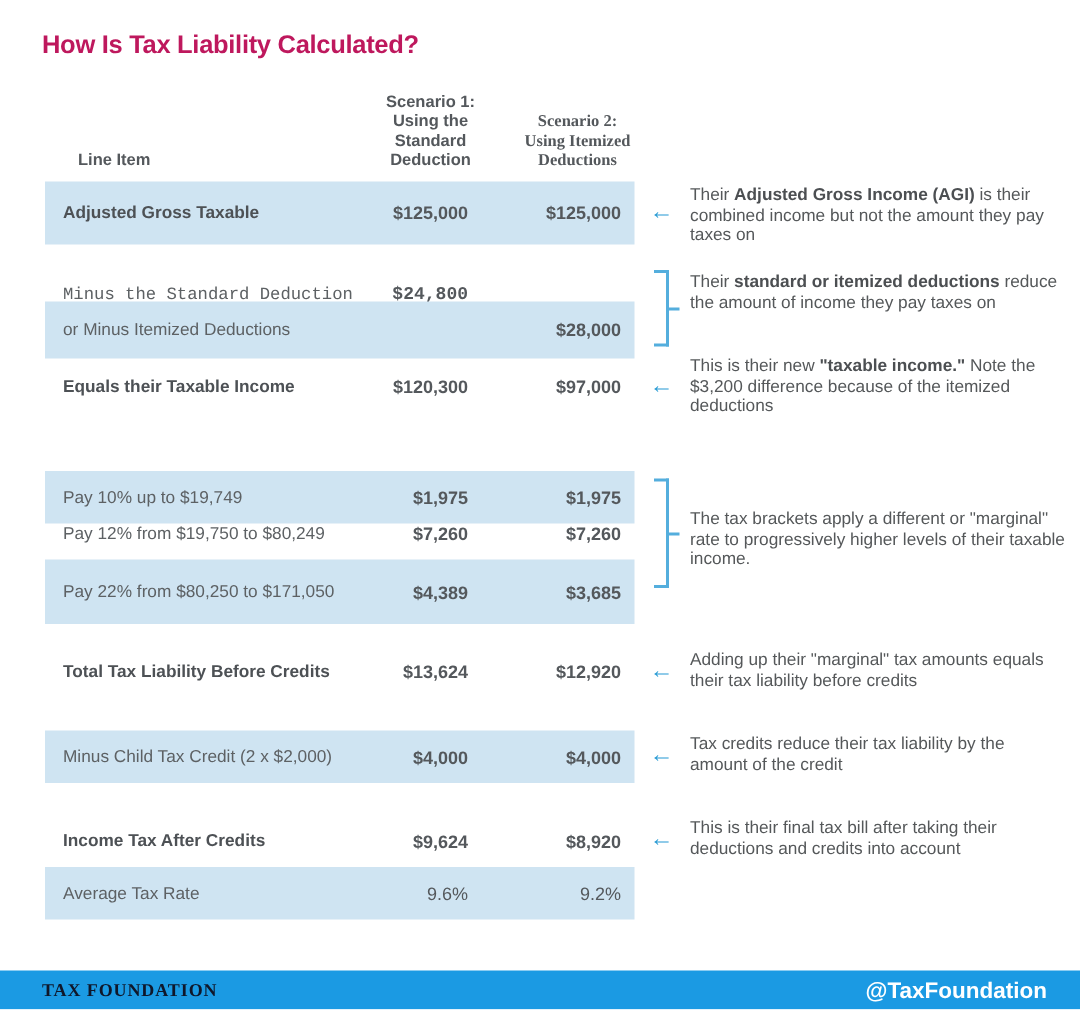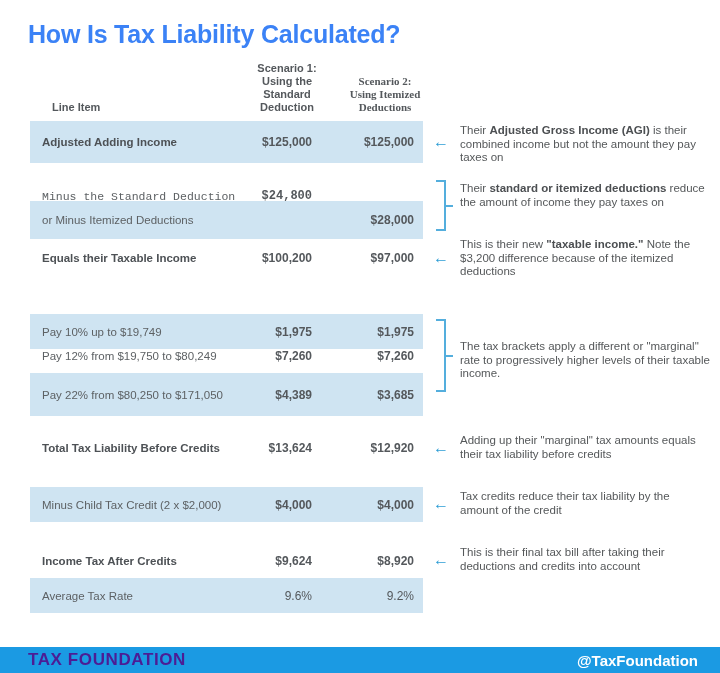--- a/index.html
+++ b/index.html
@@ -2,21 +2,21 @@
 <html><head>
 <meta charset="utf-8">
 <style>
   html,body { margin:0; padding:0; background:#ffffff; }
   .canvas {
     position:relative; width:720px; height:673px; background:#ffffff;
     font-family:"Liberation Sans", sans-serif; overflow:hidden;
   }
   .page-title {
     position:absolute; left:28px; top:20px;
-    font-size:25px; font-weight:700; color:#3b82f6; letter-spacing:-0.2px;
+    font-size:17px; font-weight:700; color:#be185d; letter-spacing:-0.2px;
   }
   .hdr-line-item {
     position:absolute; left:42px; top:101px;
     font-size:11px; font-weight:700; color:#54585c; line-height:13px;padding-left:10px;
   }
   .hdr-scenario {
     position:absolute; width:120px; text-align:center;
     font-size:11px; font-weight:700; color:#54585c; line-height:13px;
     white-space:pre-line;
   }
@@ -78,21 +78,21 @@
   .t1 { top:124px; } .t2 { top:182px; } .t3 { top:238px; }
   .t4 { top:340px; } .t5 { top:434px; } .t6 { top:490px; }
   .t7 { top:546px; }
 
   .footer {
     position:absolute; left:0; top:647px; width:720px; height:26px;
     background:#1b9ae3; display:flex; align-items:center;
     justify-content:space-between; padding:0 22px 0 28px; box-sizing:border-box;
   }
   .footer .brand {
-    font-size:17px; font-weight:700; color:#4c1d95; letter-spacing:0.6px;
+    font-size:12px; font-weight:700; color:#0f172a; letter-spacing:0.6px;font-family:Liberation Serif, serif;
   }
   .footer .handle {
     font-size:15px; font-weight:600; color:#ffffff;
   }
 </style>
 </head>
 <body>
 
 <div class="canvas">
 
@@ -101,37 +101,37 @@
   <div class="hdr-line-item">Line Item</div>
   <div class="hdr-scenario hdr-s1">Scenario 1:
 Using the
 Standard
 Deduction</div>
   <div class="hdr-scenario hdr-s2">Scenario 2:
 Using Itemized
 Deductions</div>
 
   <div class="row blue bold r1">
-    <span class="label">Adjusted Adding Income</span>
+    <span class="label">Adjusted Gross Taxable</span>
     <span class="cell s1">$125,000</span>
     <span class="cell s2">$125,000</span>
   </div>
   <div class="row r2">
     <span class="label">Minus the Standard Deduction</span>
     <span class="cell s1">$24,800</span>
     <span class="cell s2"></span>
   </div>
   <div class="row blue r3">
     <span class="label">or Minus Itemized Deductions</span>
     <span class="cell s1"></span>
     <span class="cell s2">$28,000</span>
   </div>
   <div class="row bold r4">
     <span class="label">Equals their Taxable Income</span>
-    <span class="cell s1">$100,200</span>
+    <span class="cell s1">$120,300</span>
     <span class="cell s2">$97,000</span>
   </div>
   <div class="row blue r5">
     <span class="label">Pay 10% up to $19,749</span>
     <span class="cell s1">$1,975</span>
     <span class="cell s2">$1,975</span>
   </div>
   <div class="row r6">
     <span class="label">Pay 12% from $19,750 to $80,249</span>
     <span class="cell s1">$7,260</span>

